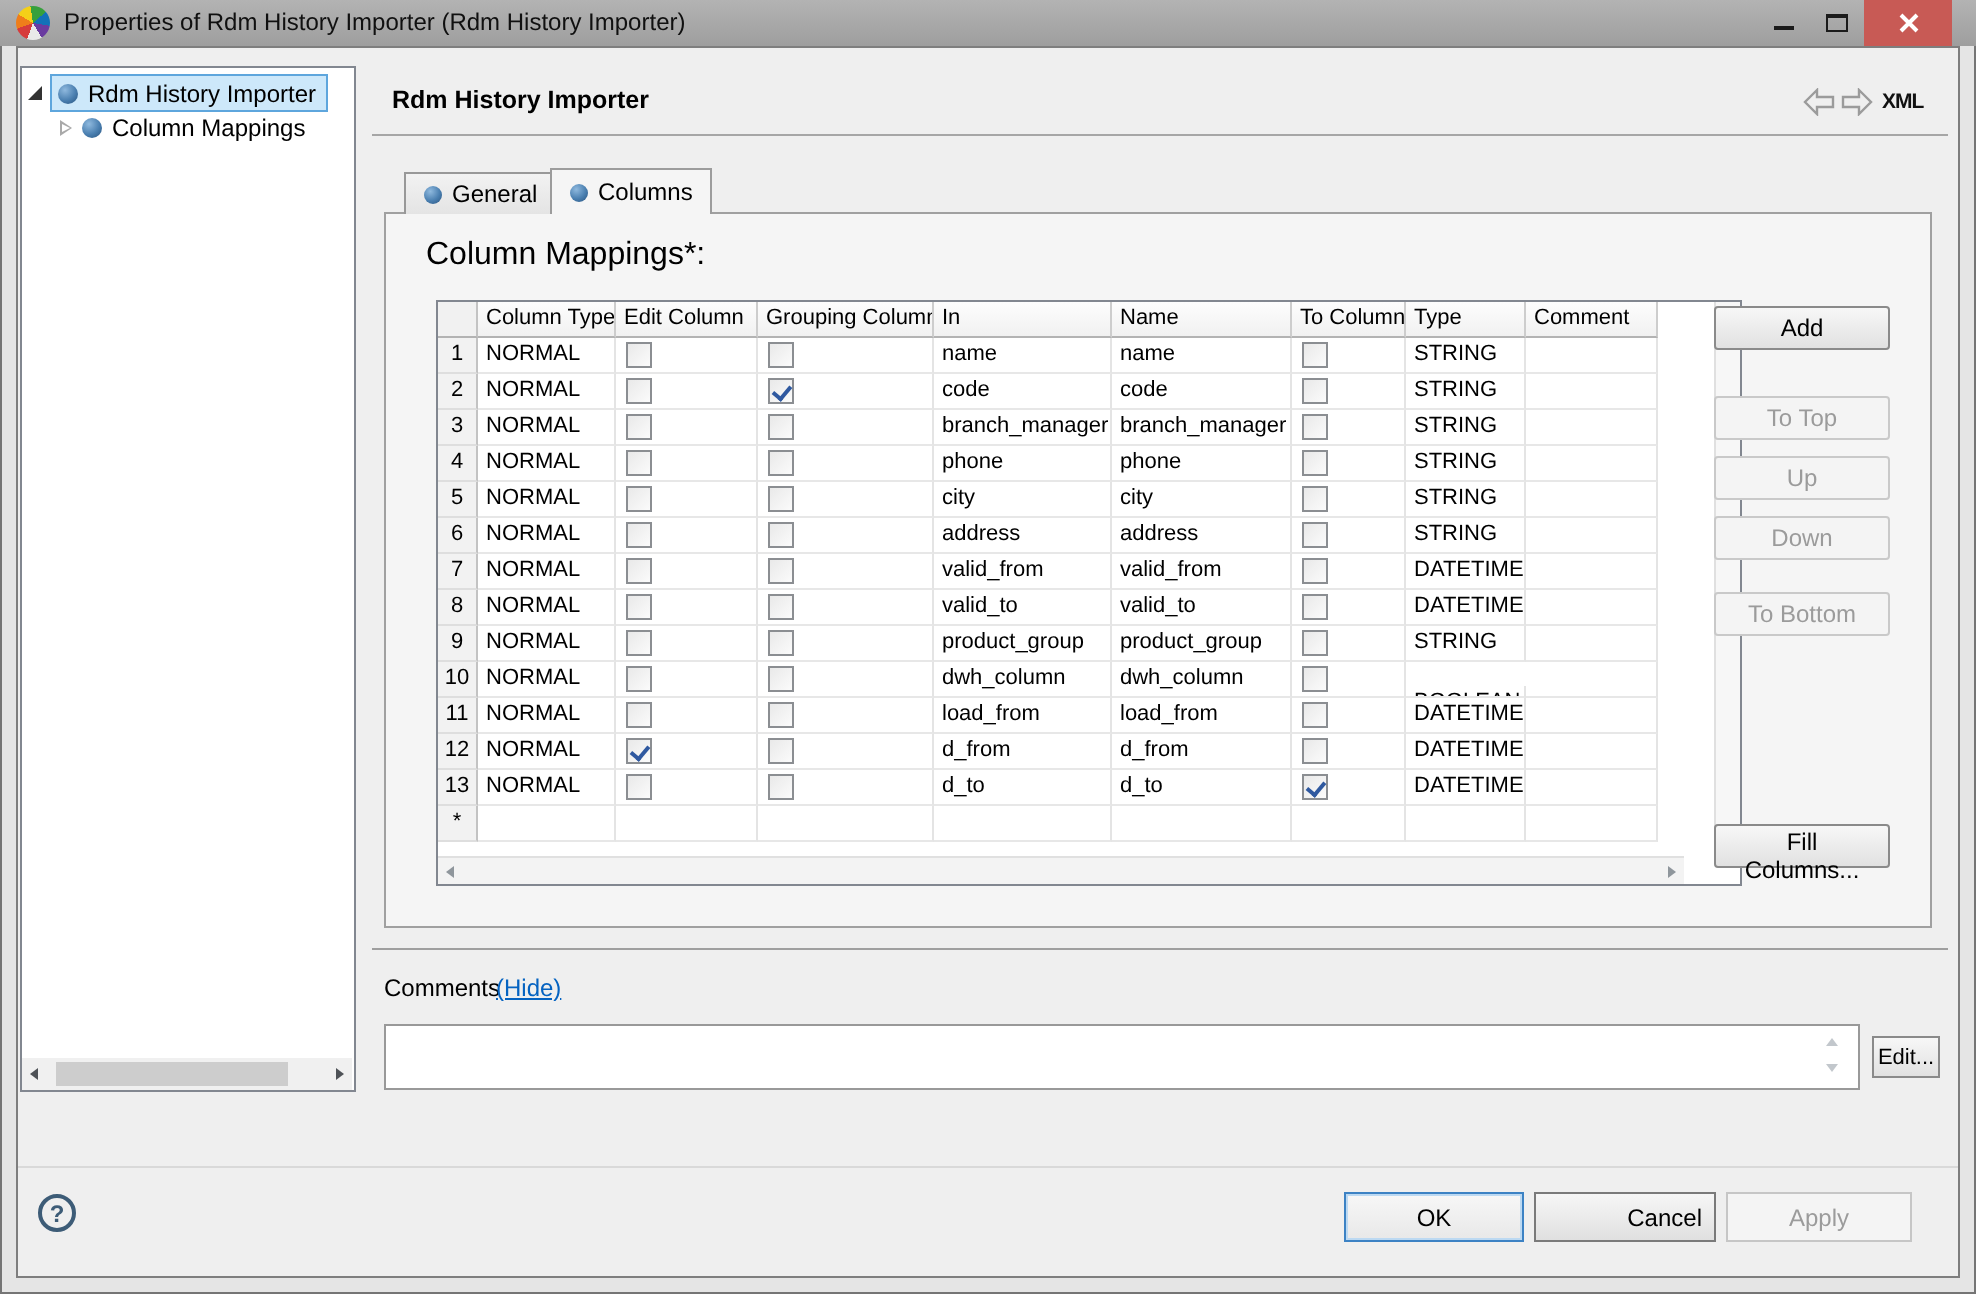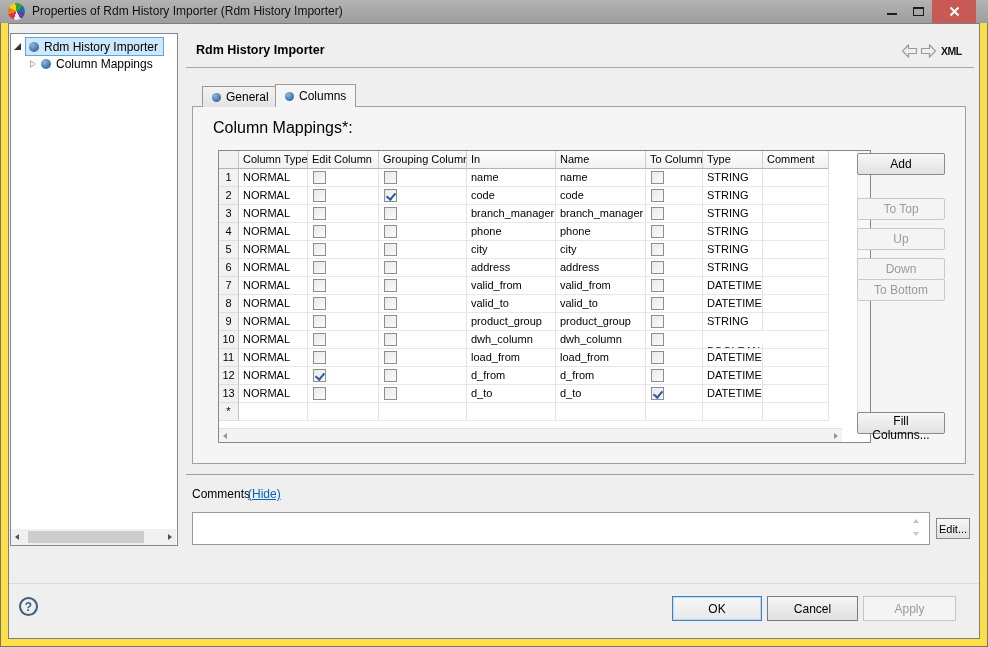--- a/index.html
+++ b/index.html
@@ -1,16 +1,16 @@
 <!DOCTYPE html>
 <html><head>
 <meta charset="utf-8">
 <style>
   html,body{margin:0;padding:0;background:#fff;}
-  #stage{position:relative;width:988px;height:647px;background:#fde047;overflow:hidden;
+  #stage{position:relative;width:988px;height:647px;background:#e5e5e5;overflow:hidden;
          font-family:"Liberation Sans",sans-serif;outline:1px solid #757575;outline-offset:-1px;}
   #stage *{box-sizing:border-box;}
 
   
   .titlebar{position:absolute;left:0;top:0;width:988px;height:23px;background:linear-gradient(#b3b3b3,#9e9e9e);}
   .app-icon{position:absolute;left:8px;top:3px;width:17px;height:17px;border-radius:50%;
     background:conic-gradient(from 200deg,#d63b3b 0 14%,#ef7d1a 14% 28%,#f4d018 28% 42%,#37a03c 42% 58%,#1371b8 58% 72%,#6a3ba0 72% 86%,#e9e9e9 86% 100%);}
   .title-text{position:absolute;left:32px;top:4px;font-size:12px;color:#101010;white-space:nowrap;}
   .winbtn{position:absolute;top:0;height:23px;display:flex;align-items:center;justify-content:center;cursor:default;}
   .win-min{left:878px;width:27px;}
@@ -78,41 +78,41 @@
   .tri-down{border-left:3.5px solid transparent;border-right:3.5px solid transparent;border-top:4.5px solid #b9bec4;}
   .tri-left{border-top:3.5px solid transparent;border-bottom:3.5px solid transparent;border-right:4.5px solid #8f969c;}
   .tri-right{border-top:3.5px solid transparent;border-bottom:3.5px solid transparent;border-left:4.5px solid #8f969c;}
   .tri-left.dark{border-right-color:#4e5257;}.tri-right.dark{border-left-color:#4e5257;}
 
   
   button{font-family:"Liberation Sans",sans-serif;cursor:default;}
   .sbtn{position:absolute;left:857px;width:88px;height:22px;font-size:12px;z-index:3;border-radius:2px;}
   .btn-on{background:linear-gradient(#f7f7f7,#e1e1e1);border:1px solid #8a8a8a;color:#000;}
   .btn-off{background:#f4f4f4;border:1px solid #c9c9c9;color:#9b9b9b;}
-  #btn-add{top:153px;}#btn-totop{top:198px;}#btn-up{top:228px;}#btn-down{top:258px;}#btn-tobottom{top:279px;}#btn-fill{top:412px;}
+  #btn-add{top:153px;}#btn-totop{top:198px;}#btn-up{top:228px;}#btn-down{top:258px;}#btn-tobottom{top:296px;}#btn-fill{top:412px;}
 
   
   .sep-comments{left:186px;top:474px;width:788px;background:#9f9f9f;}
   .comments-label{position:absolute;left:192px;top:487px;font-size:12px;color:#000;z-index:2;}
   .hide-link{position:absolute;left:248px;top:487px;font-size:12px;color:#0563c1;text-decoration:underline;z-index:2;}
   .comment-box{position:absolute;left:192px;top:512px;width:738px;height:33px;background:#fff;border:1px solid #999;z-index:2;
         font-size:12px;padding:2px 20px 2px 4px;color:#000;}
   .cbox-arrows{position:absolute;left:913px;top:519px;display:flex;flex-direction:column;gap:9px;z-index:3;align-items:center;}
   .cbox-arrows .tri-up{border-bottom-color:#c2c7cc;border-left-width:3px;border-right-width:3px;border-bottom-width:4px;}
   .cbox-arrows .tri-down{border-top-color:#c2c7cc;border-left-width:3px;border-right-width:3px;border-top-width:4px;}
   .edit-btn{position:absolute;left:936px;top:518px;width:34px;height:21px;font-size:11px;z-index:2;
         background:linear-gradient(#f7f7f7,#e1e1e1);border:1px solid #8a8a8a;padding:0;}
 
   
   .sep-footer{left:9px;top:583px;width:970px;background:#d9d9d9;}
   .help-btn{position:absolute;left:19px;top:597px;width:19px;height:19px;border:2px solid #3d5c77;border-radius:50%;
         color:#3d5c77;font-weight:bold;font-size:12px;display:flex;align-items:center;justify-content:center;z-index:2;background:transparent;}
   .fbtn{position:absolute;top:596px;height:25px;font-size:12px;z-index:2;}
   .btn-ok{left:672px;width:90px;border:1px solid #3c82c4;box-shadow:inset 0 0 0 1px #bcd9f2;background:linear-gradient(#f7f7f7,#e8e8e8);color:#000;}
-  .btn-cancel{left:767px;width:91px;border:1px solid #7a7a7a;background:linear-gradient(#f6f6f6,#e0e0e0);color:#000;}
+  .btn-cancel{left:767px;width:91px;border:1px solid #7a7a7a;background:linear-gradient(#f6f6f6,#e0e0e0);color:#000;text-align:right;}
   .btn-apply{left:863px;width:93px;border:1px solid #c6c6c6;background:#f4f4f4;color:#9b9b9b;}
 </style>
 </head>
 <body>
 
 <div id="stage">
 
   <div class="titlebar">
     <div class="app-icon"></div>
     <span class="title-text">Properties of Rdm History Importer (Rdm History Importer)</span>

